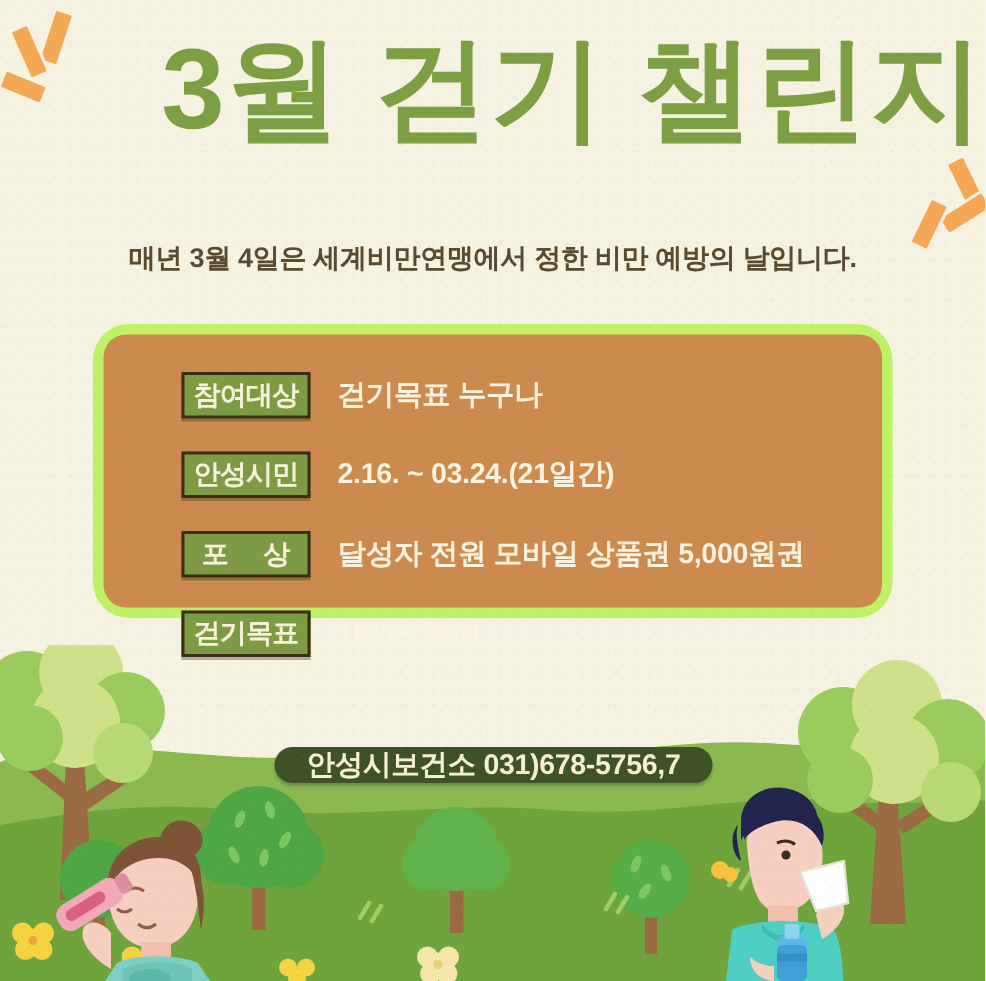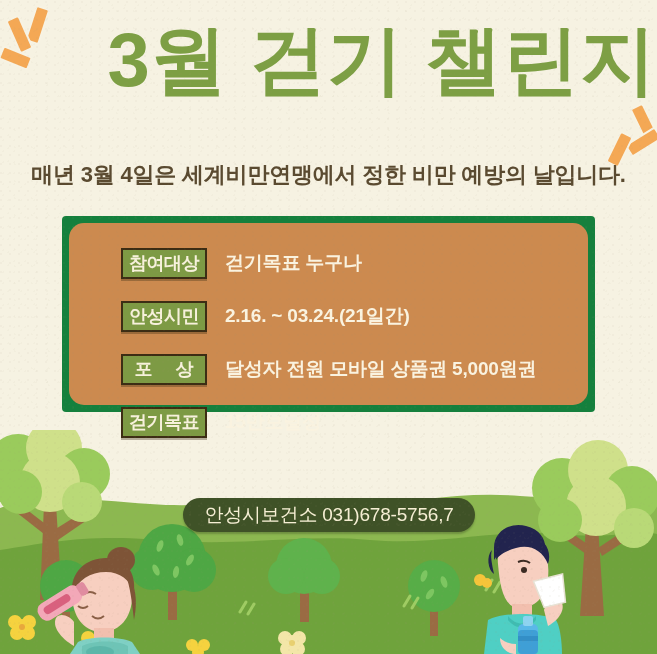--- a/index.html
+++ b/index.html
@@ -56,35 +56,35 @@
     letter-spacing: 1px;
     white-space: nowrap;
   }
   #subtitle {
     position: absolute;
     left: 0; right: 0;
     top: 160px;
     text-align: center;
     z-index: 12;
     color: #5a4a30;
-    font-size: 22px;
+    font-size: 18px;
     font-weight: 700;
     letter-spacing: -0.2px;
     white-space: nowrap;
   }
 
   
   #info-card-outer {
     position: absolute;
     left: 62px;
     top: 216px;
     width: 533px;
     height: 196px;
-    background: #15803d;
-    border-radius: 4px;
+    background: #bef264;
+    border-radius: 24px;
     z-index: 14;
     box-sizing: border-box;
     padding: 7px;
   }
   #info-card {
     width: 100%;
     height: 100%;
     background: #cc8a4f;
     border-radius: 15px;
     box-sizing: border-box;
@@ -121,30 +121,30 @@
     letter-spacing: -0.2px;
     white-space: nowrap;
   }
 
   
   #contact-badge {
     position: absolute;
     left: 183px;
     top: 498px;
     width: 292px;
-    height: 34px;
+    height: 24px;
     background: #3f5227;
     border-radius: 19px;
     z-index: 30;
     display: flex;
     align-items: center;
     justify-content: center;
     color: #f6efd4;
     font-size: 19px;
-    font-weight: 400;
+    font-weight: 700;
     letter-spacing: -0.2px;
     white-space: nowrap;
     box-shadow: 0 2px 2px rgba(40,50,25,.30);
   }
 
   
   #scenery { position: absolute; left: 0; top: 430px; width: 657px; height: 224px; z-index: 20; }
   #scenery svg { display: block; }
 </style>
 </head>

